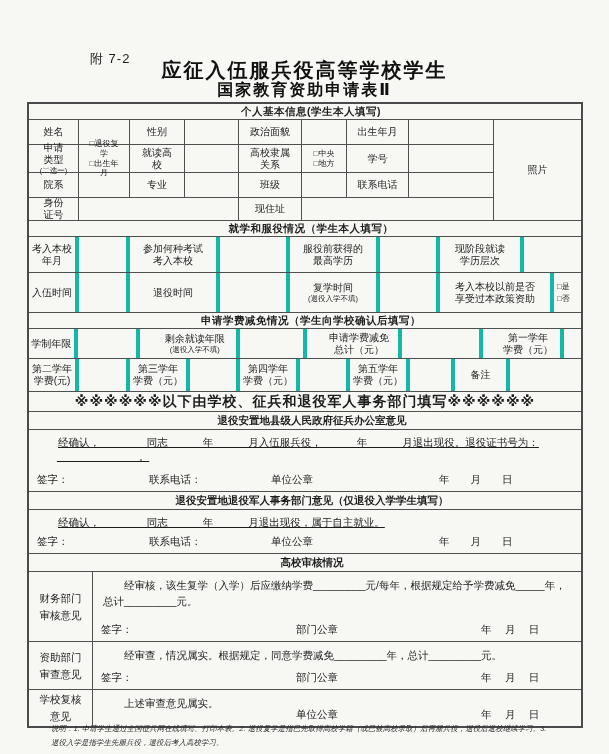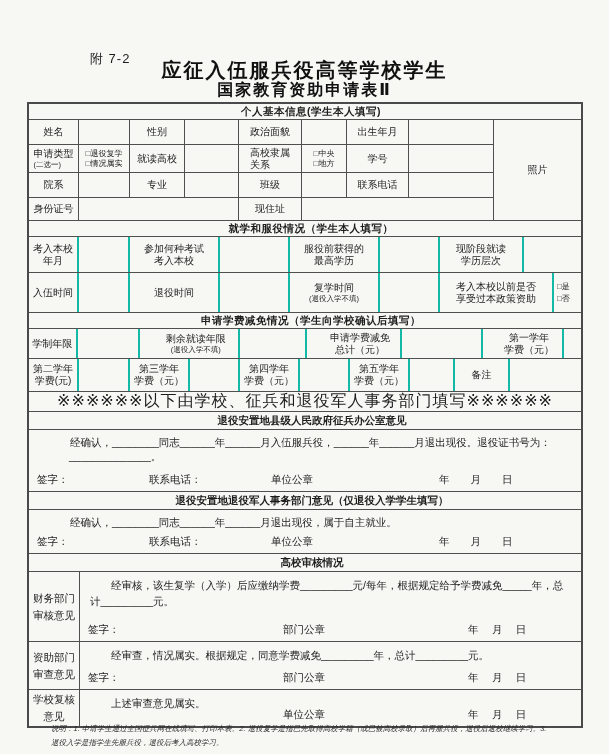--- a/index.html
+++ b/index.html
@@ -25,48 +25,48 @@
   }
   .sechdr {
     height:16px; display:flex; align-items:center; justify-content:center;
     font-weight:bold; font-size:10.5px; border-bottom:1px solid #4f4f4f;
     letter-spacing:0.5px;
     padding-left:12px;
   }
   .row { display:flex; border-bottom:1px solid #4f4f4f; }
   .row:last-child { border-bottom:none; }
   .cell {
-    border-right:2px solid #14b8a6;
+    border-right:4px solid #14b8a6;
     display:flex; align-items:center; justify-content:center;
     text-align:center; line-height:1.2; padding:1px 2px;
   }
   .cell:last-child { border-right:none; flex:1; }
   .gridA { display:grid; grid-template-columns:50px 51px 55px 54px 63px 45px 62px 85px 1fr;
            grid-template-rows:25px 28px 25px 22px; border-bottom:1px solid #4f4f4f; }
   .gridA > div { border-right:1px solid #4f4f4f; border-bottom:1px solid #4f4f4f;
-           display:flex; align-items:center; justify-content:center; text-align:left; line-height:1.2; padding:1px 4px;}
+           display:flex; align-items:center; justify-content:center; text-align:center; line-height:1.2; padding:1px 10px;}
   .gridA > .nr { border-right:none; }
   .gridA > .nb { border-bottom:none; }
   .photo { grid-column:9; grid-row:1 / span 4; }
   .cbx { font-size:8px; line-height:1.45; text-align:left; justify-content:flex-start; padding-left:3px; }
   .sub { font-size:7.5px; display:block; }
   .h36 { height:36px; } .h40 { height:40px; } .h30 { height:30px;gap:13px; } .h33 { height:33px; }
   .divrow { height:20px; display:flex; align-items:center; justify-content:center;
-            font-weight:normal; font-size:16px; border-bottom:1px solid #4f4f4f; letter-spacing:1px;}
+            font-weight:bold; font-size:14px; border-bottom:1px solid #4f4f4f; letter-spacing:1px;}
   .ophdr { height:18px; display:flex; align-items:center; justify-content:center;
            font-weight:bold; font-size:10.5px; border-bottom:1px solid #4f4f4f;padding-left:14px; }
-  .opbody { position:relative; border-bottom:1px solid #4f4f4f; padding:5px 8px 3px 20px; font-size:10.5px; }
+  .opbody { position:relative; border-bottom:1px solid #4f4f4f; padding:5px 8px 3px 8px; font-size:10.5px;text-decoration:underline; }
   .opbody .para { text-indent:2em; line-height:1.35; }
   .opbody .para2 { line-height:1.35;margin-left:20px; }
   .signrow { position:absolute; bottom:4px; left:8px; right:8px; display:flex; font-size:10.5px; }
   .sw1 { width:112px; } .sw2 { width:122px; } .sw3 { width:168px; }
   .fw1 { width:195px; } .fw2 { width:185px; }
   .revrow { display:flex; border-bottom:1px solid #4f4f4f; }
   .revrow:last-child { border-bottom:none; }
-  .revlabel { width:51px; border-right:1px solid #4f4f4f; display:flex; align-items:center;
+  .revlabel { width:64px; border-right:1px solid #4f4f4f; display:flex; align-items:center;
               justify-content:center; text-align:center; line-height:1.6; font-size:10.5px; }
   .revbody { flex:1; position:relative; padding:6px 10px 3px 10px; font-size:10.5px; }
   .revbody .para { text-indent:2em; line-height:1.5; }
   .f1 { height:70px; } .f2 { height:48px; } .f3 { height:36px; }
   .d1 { height:62px; } .e1 { height:44px; }
   .footnote {
     position:absolute; left:51px; top:722px; width:498px;
     font-size:7.5px; line-height:1.8; color:#2c2c2c;font-style:italic;
   }
 </style>
@@ -90,21 +90,21 @@
       <div>政治面貌</div>
       <div></div>
       <div>出生年月</div>
       <div></div>
       <div class="photo nr nb">照片</div>
 
       <div>
         <div><span>申请类型</span><span class="sub">(二选一)</span></div>
       </div>
       <div class="cbx">
-        <div><span>□退役复学</span><br><span>□情况属实</span></div>
+        <div><span>□退役复学</span><br><span>□出生年月</span></div>
       </div>
       <div>就读高校</div>
       <div></div>
       <div>
         <div><span>高校隶属</span><br><span>关系</span></div>
       </div>
       <div class="cbx">
         <div><span>□中央</span><br><span>□地方</span></div>
       </div>
       <div>学号</div>

